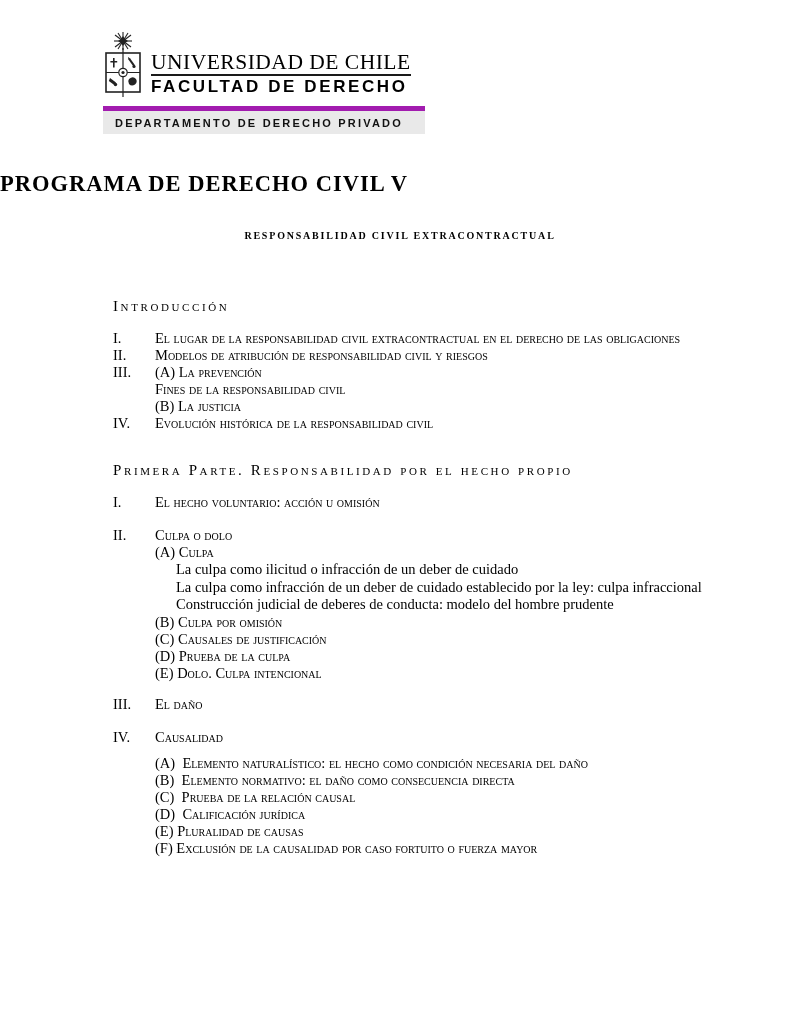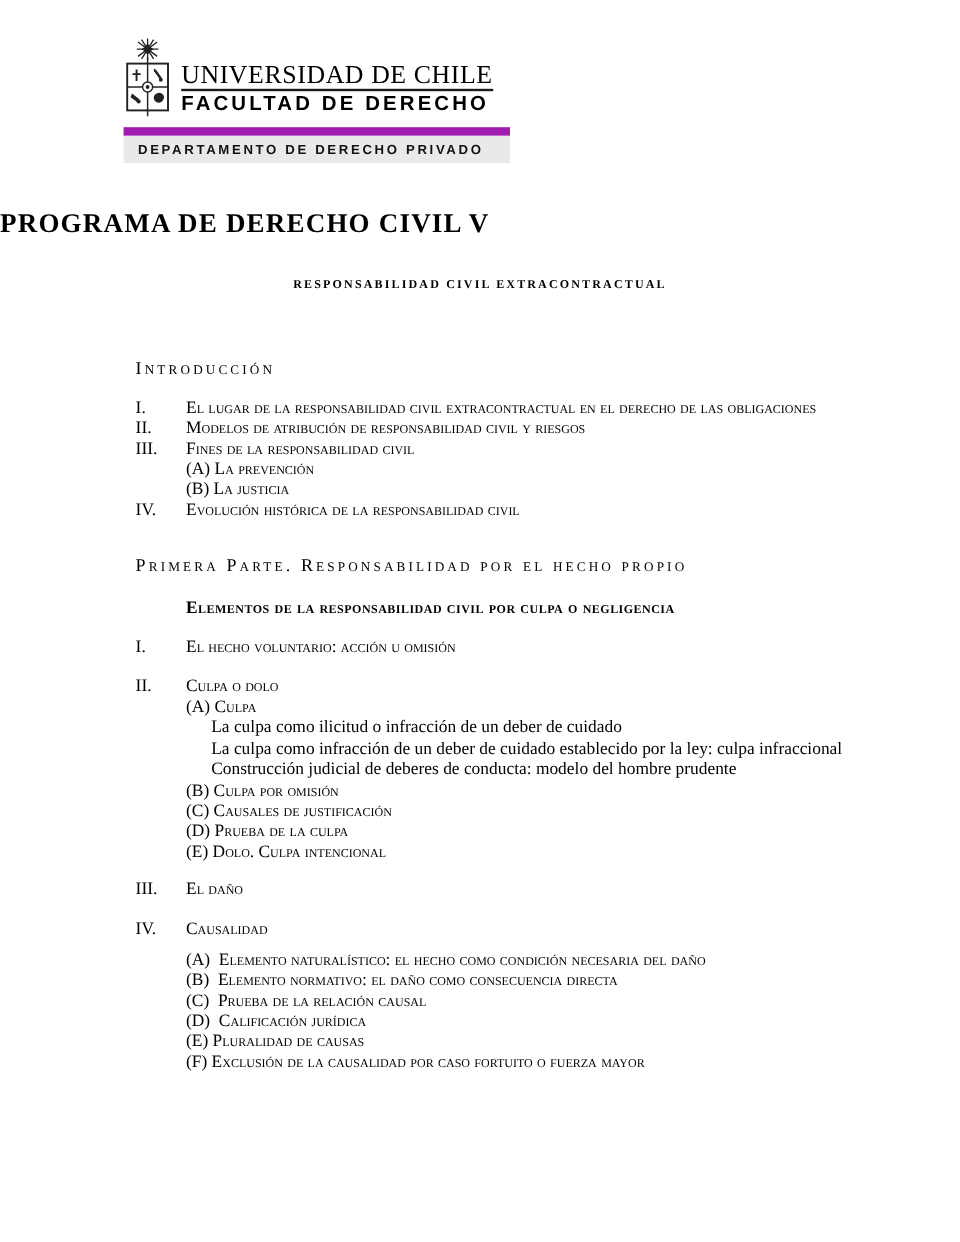--- a/index.html
+++ b/index.html
@@ -24,21 +24,21 @@
     border-bottom:2.5px solid #1a1a1a; padding-bottom:1px;
     font-family:"Liberation Serif", serif;
   }
   .fac-name {
     font-family:"Liberation Sans", sans-serif;
     font-weight:700; font-size:17px; letter-spacing:2.6px;
     line-height:1.1; margin-top:2px;
   }
   .dept-box {
     margin:9px 0 0 103px; width:310px;
-    background:#e9e9e9; border-top:7px solid #a21caf;
+    background:#e9e9e9; border-top:5px solid #a21caf;
     padding:6px 0 5px 12px;
     font-family:"Liberation Sans", sans-serif;
     font-weight:700; font-size:11px; letter-spacing:2.2px;
     color:#111;
   }
   
   .doc-title {
     margin-top:37px; 
     font-weight:700; font-size:22.5px; letter-spacing:1px;
   }
@@ -124,33 +124,32 @@
         <div class="num">I.</div>
         <div class="txt justify">El lugar de la responsabilidad civil extracontractual en el derecho de las obligaciones</div>
       </div>
       <div class="row">
         <div class="num">II.</div>
         <div class="txt">Modelos de atribución de responsabilidad civil y riesgos</div>
       </div>
       <div class="row">
         <div class="num">III.</div>
         <div class="txt">
+          <div>(A) La prevención</div>
           <div>Fines de la responsabilidad civil</div>
-          <div>(A) La prevención</div>
           <div>(B) La justicia</div>
         </div>
       </div>
       <div class="row">
         <div class="num">IV.</div>
         <div class="txt">Evolución histórica de la responsabilidad civil</div>
       </div>
     </div>
 
     <div class="sec-heading part1-heading">Primera Parte. Responsabilidad por el hecho propio</div>
-    <div class="part1-subheading">Elementos de la responsabilidad civil por culpa o negligencia</div>
 
     <div>
 
       <div class="row mt15">
         <div class="num">I.</div>
         <div class="txt">El hecho voluntario: acción u omisión</div>
       </div>
 
       <div class="row mt16">
         <div class="num">II.</div>

